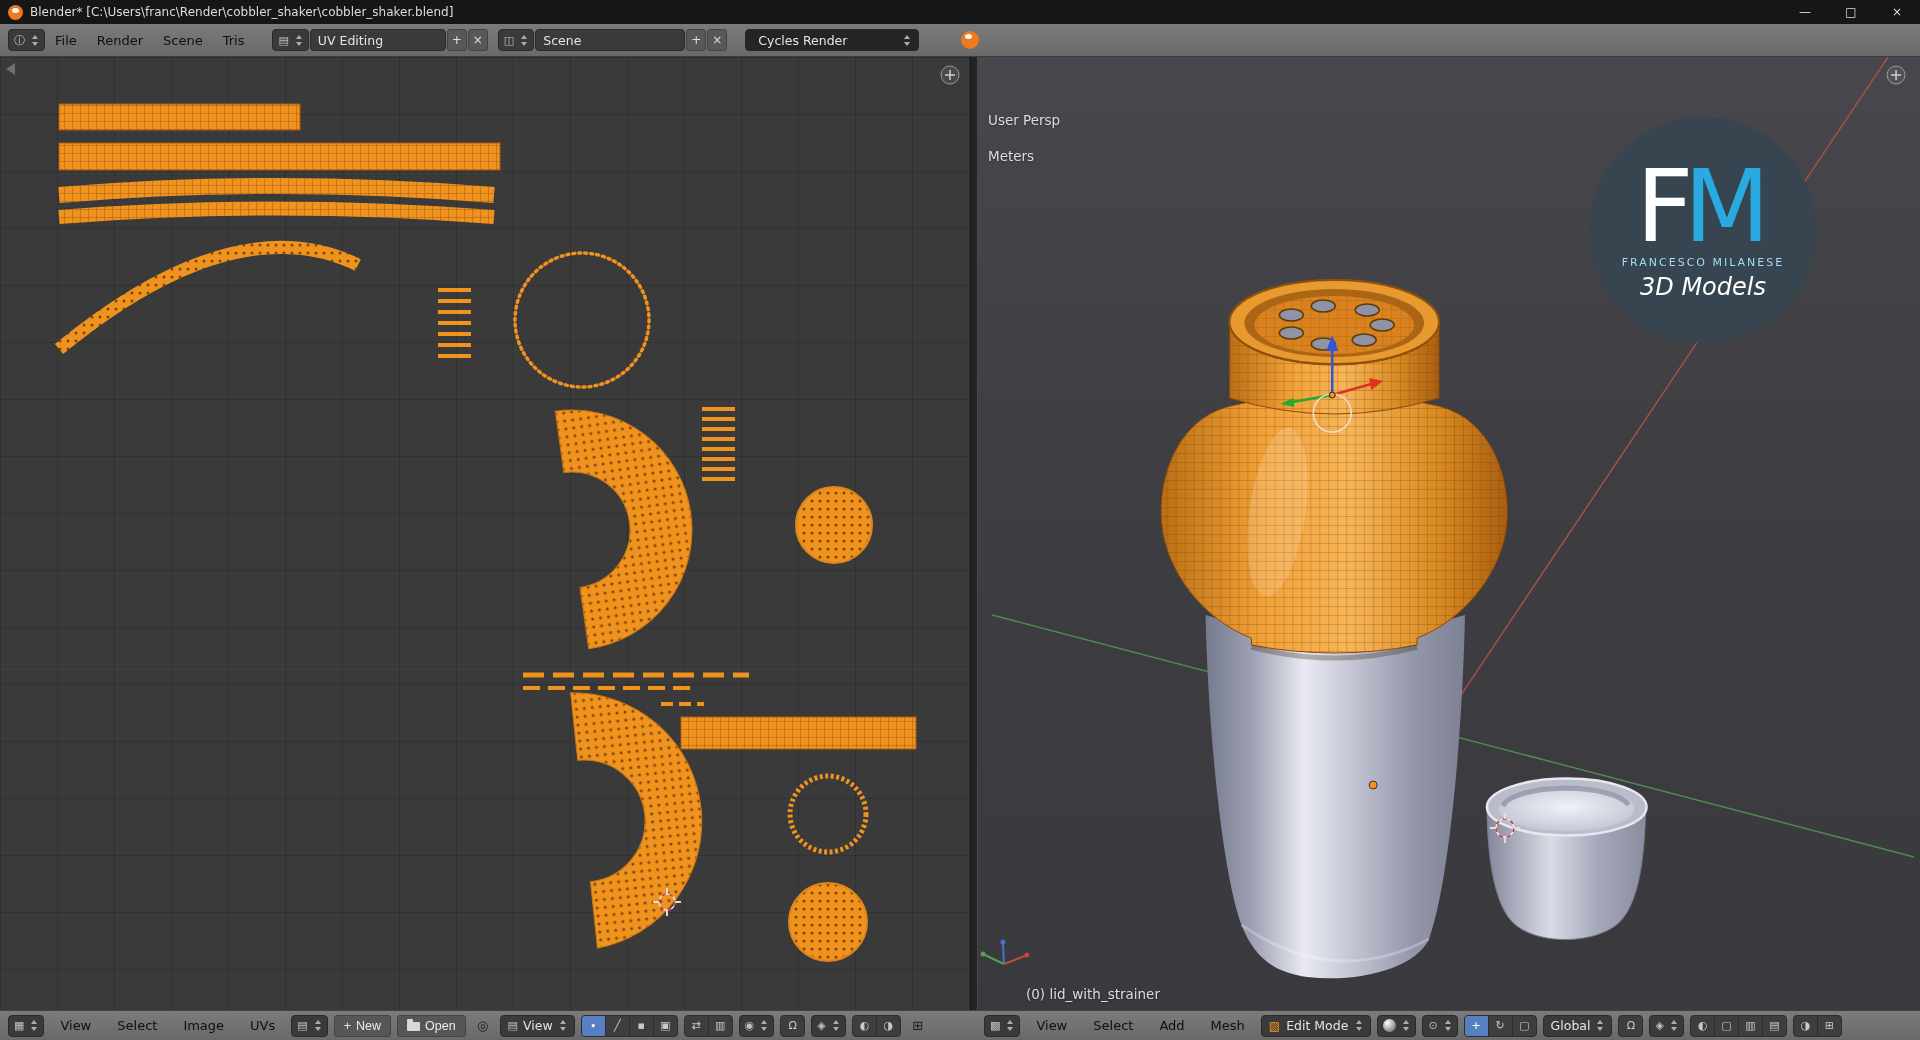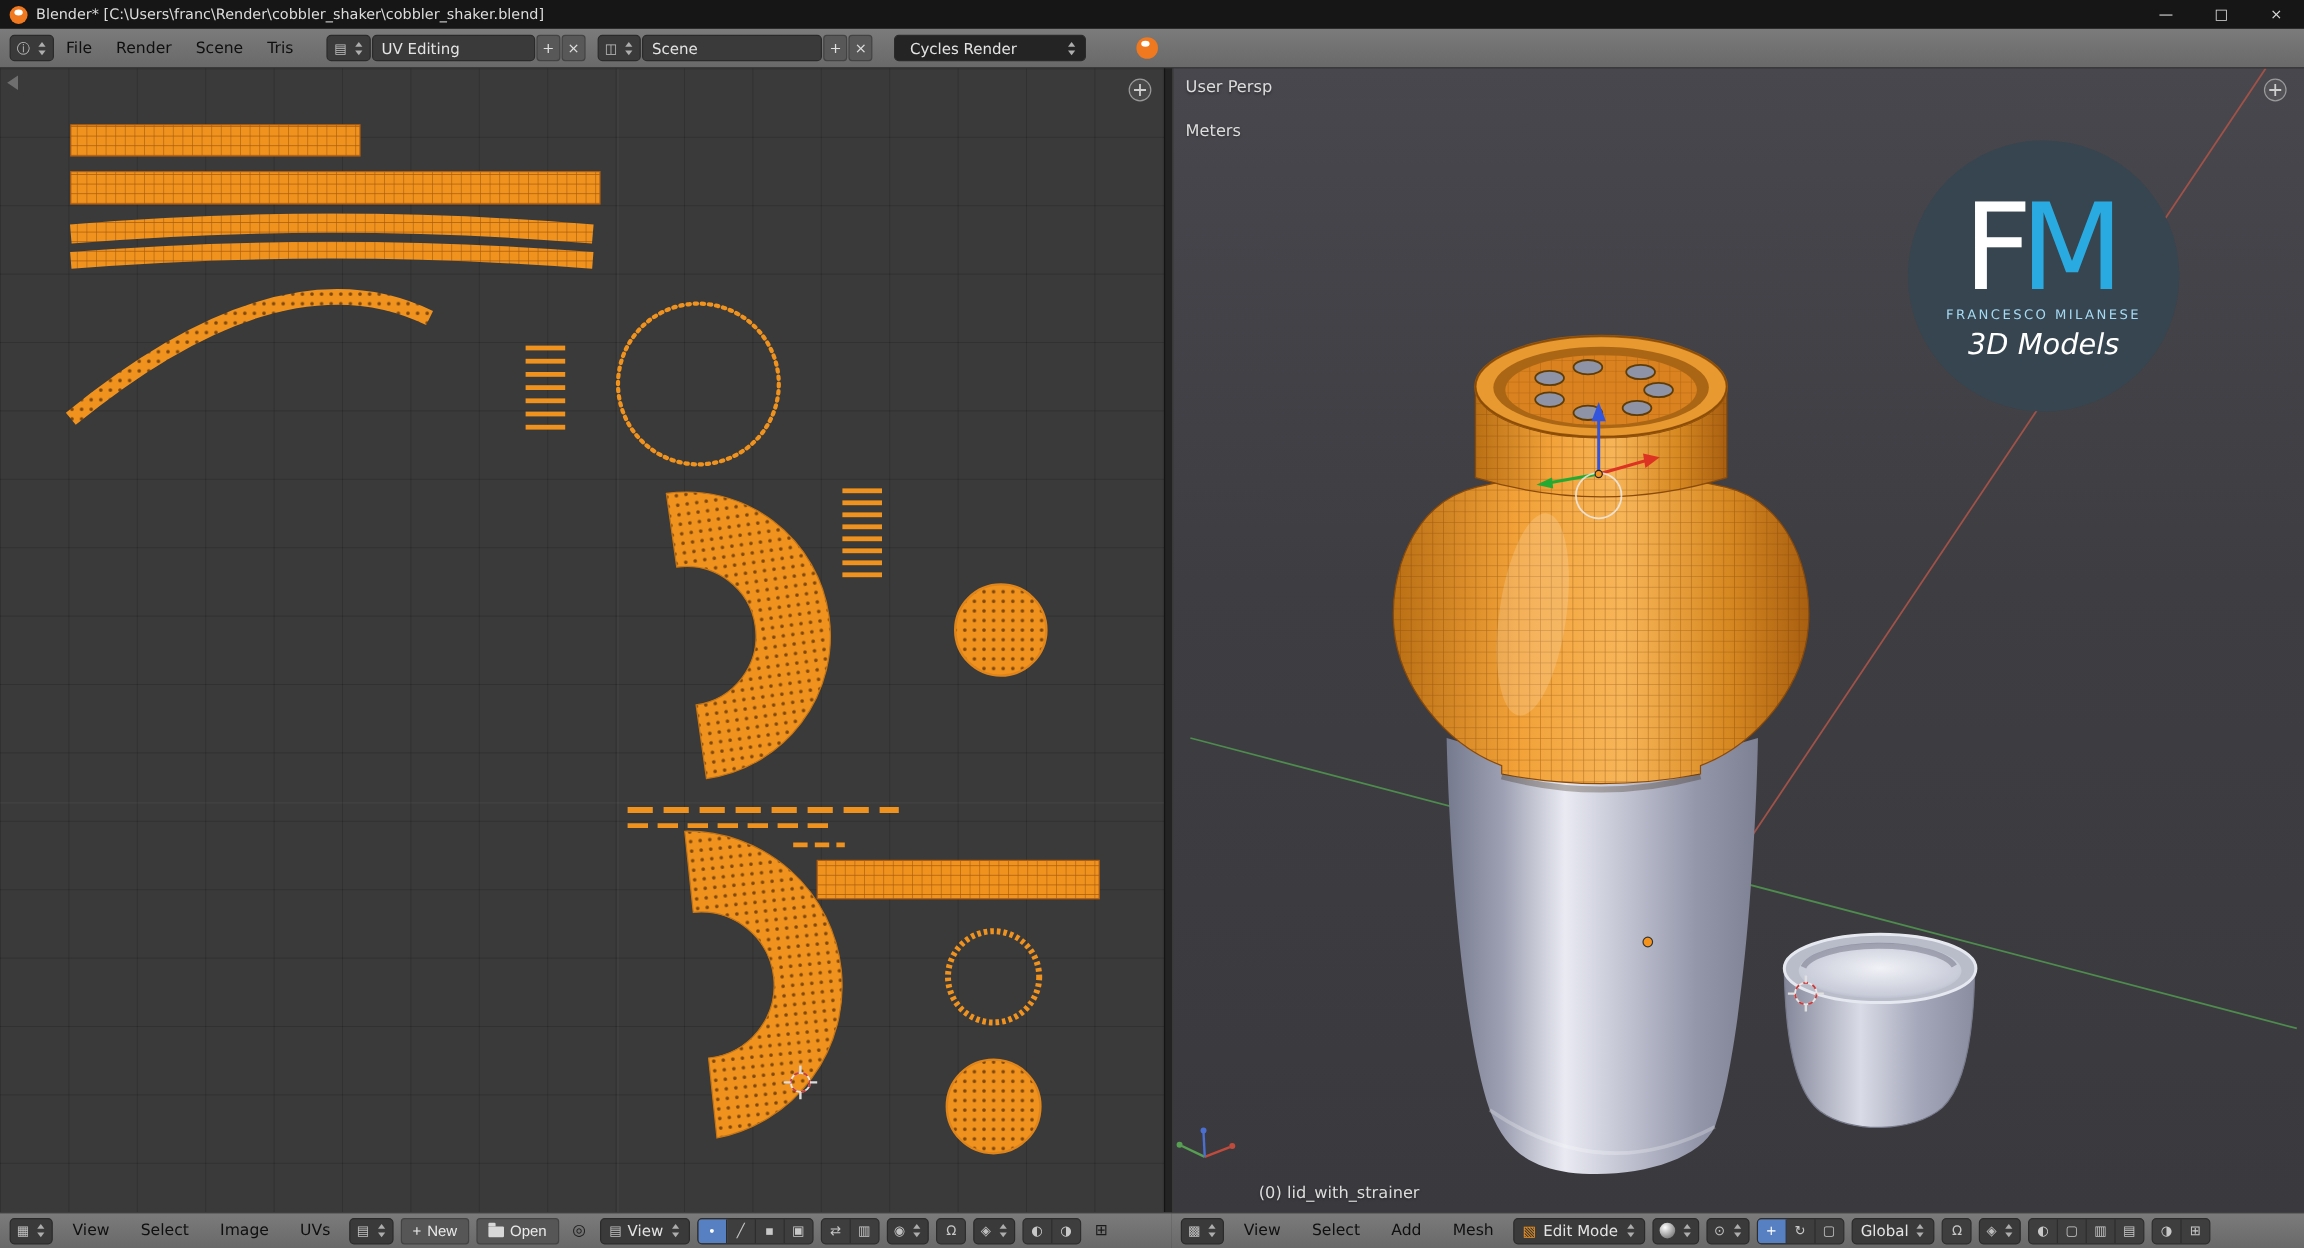--- a/index.html
+++ b/index.html
@@ -33,21 +33,21 @@
   .main{display:flex;height:953px;}
   .uv-pane{width:970px;position:relative;background-color:#3a3a3a;
     background-image:linear-gradient(rgba(0,0,0,0.16) 1px,transparent 1px),
                      linear-gradient(90deg,rgba(0,0,0,0.16) 1px,transparent 1px);
     background-size:57px 57px;overflow:hidden;}
   .divider{width:6px;background:#232323;border-left:1px solid #141414;border-right:1px solid #4a4a4a;}
   .v3d-pane{flex:1;position:relative;background:linear-gradient(180deg,#47474d 0%,#3d3d42 45%,#3a3a3e 100%);overflow:hidden;}
   .pane-svg{position:absolute;inset:0;width:100%;height:100%;display:block;}
 
   
-  .v3d-label{position:absolute;color:#dcdcdc;font-size:13.5px;z-index:2;text-shadow:0 1px 2px rgba(0,0,0,.35);}
+  .v3d-label{position:absolute;color:#dcdcdc;font-size:13.5px;z-index:2;text-shadow:0 1px 2px rgba(0,0,0,.35);margin-top:47px;}
   .fm-logo{position:absolute;left:612px;top:60px;width:226px;height:226px;border-radius:50%;background:#36454f;
            display:flex;flex-direction:column;align-items:center;justify-content:center;z-index:3;}
   .fm-letters{display:flex;align-items:flex-start;line-height:.95;}
   .fm-f{font-size:100px;color:#ffffff;}
   .fm-m{font-size:100px;color:#29abe2;margin-left:-10px;}
   .fm-sub{font-size:11px;letter-spacing:2px;color:#a5daf3;margin-top:2px;}
   .fm-tag{font-size:24px;font-style:italic;color:#ffffff;margin-top:4px;}
   .stock-banner{position:absolute;left:612px;top:297px;width:226px;height:42px;background:#3c4a53;
     border:1px solid #5b6a74;box-sizing:border-box;display:flex;align-items:center;justify-content:center;
     font-size:26px;font-weight:bold;font-style:italic;color:#c8d84b;z-index:3;}
@@ -112,21 +112,21 @@
       <span class="glyph">◫</span>
       <span class="dd-arrows"></span>
     </div>
     <div class="dd" style="width:150px;">
       <span>Scene</span>
     </div>
     <div class="mini-btn">+</div>
     <div class="mini-btn">×</div>
   </div>
 
-  <div class="dd darker" style="margin-left:18px;width:160px;justify-content:space-between;padding-left:12px;">
+  <div class="dd darker" style="margin-left:18px;width:174px;justify-content:space-between;padding-left:12px;">
     <span>Cycles Render</span>
     <span class="dd-arrows"></span>
   </div>
 
   <span class="blender-icon" style="width:18px;height:18px;margin-left:42px;"></span>
 </div>
 
 <div class="main">
 
   <div class="uv-pane">
@@ -312,21 +312,21 @@
       </g>
 
       <g>
         <circle cx="920" cy="18" r="9" fill="rgba(120,120,120,0.25)" stroke="#9a9a9a"></circle>
         <path d="M915,18H925M920,13V23" stroke="#cfcfcf" stroke-width="1.5"></path>
       </g>
     </svg>
 
     <span class="v3d-label" style="left:10px;top:8px;">User Persp</span>
     <span class="v3d-label" style="left:10px;top:44px;">Meters</span>
-    <span class="v3d-label" style="left:71px;bottom:8px;">(0) lid_with_strainer</span>
+    <span class="v3d-label" style="left:48px;bottom:8px;">(0) lid_with_strainer</span>
 
     <div class="fm-logo">
       <div class="fm-letters">
         <span class="fm-f">F</span>
         <span class="fm-m">M</span>
       </div>
       <span class="fm-sub">FRANCESCO MILANESE</span>
       <span class="fm-tag">3D Models</span>
     </div>
   </div>

